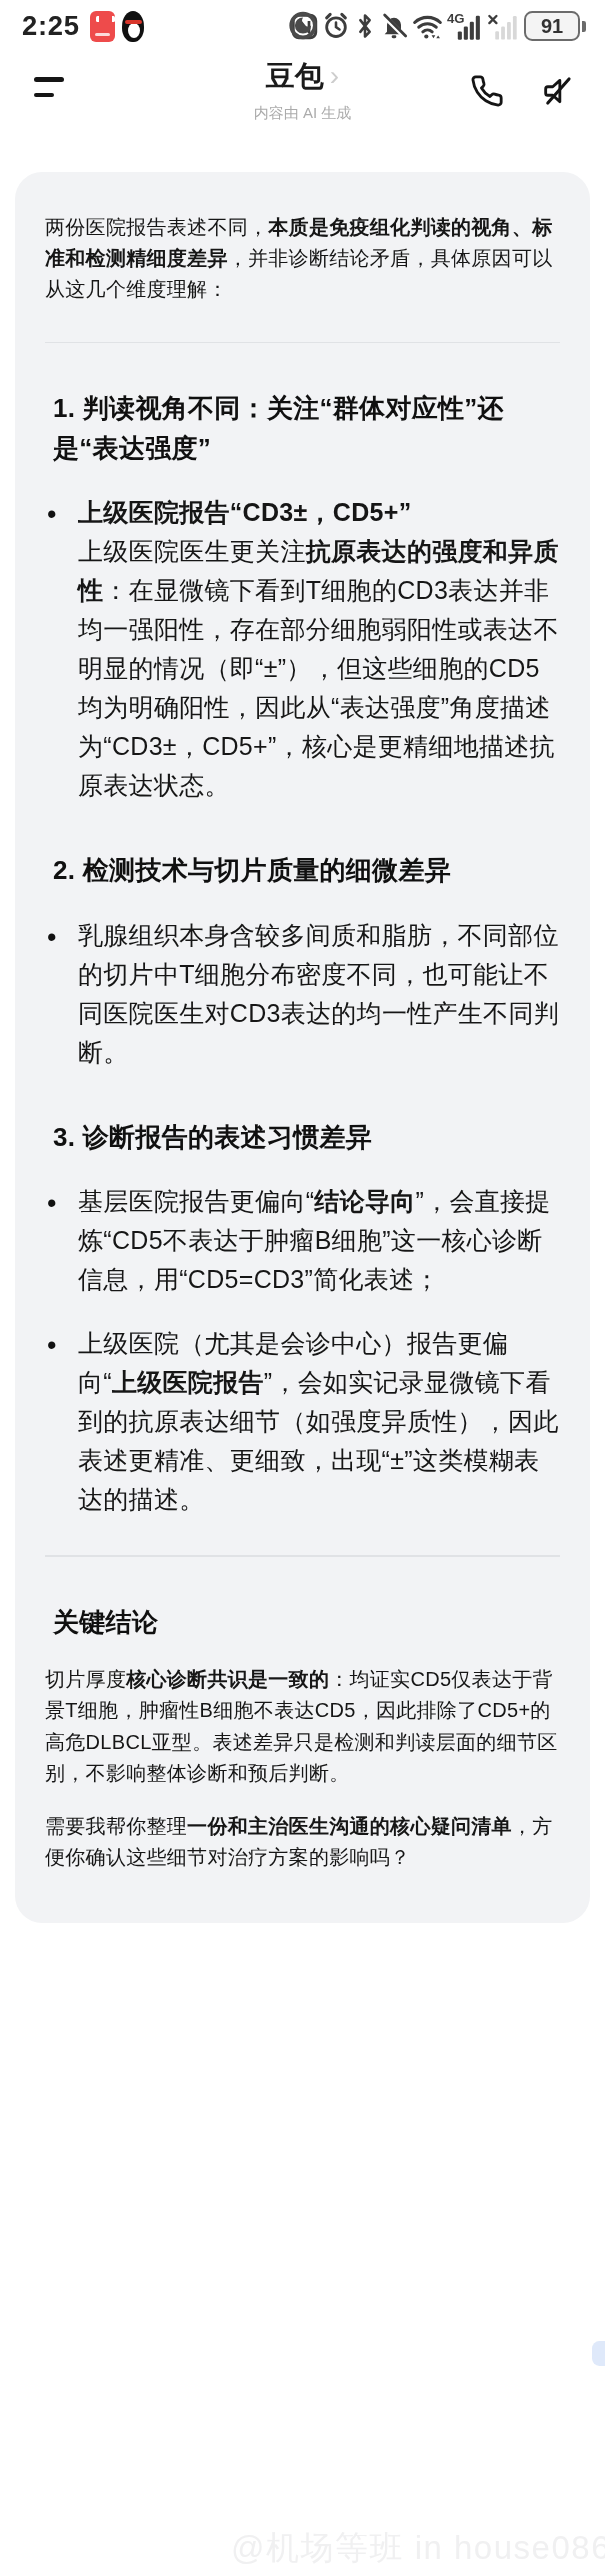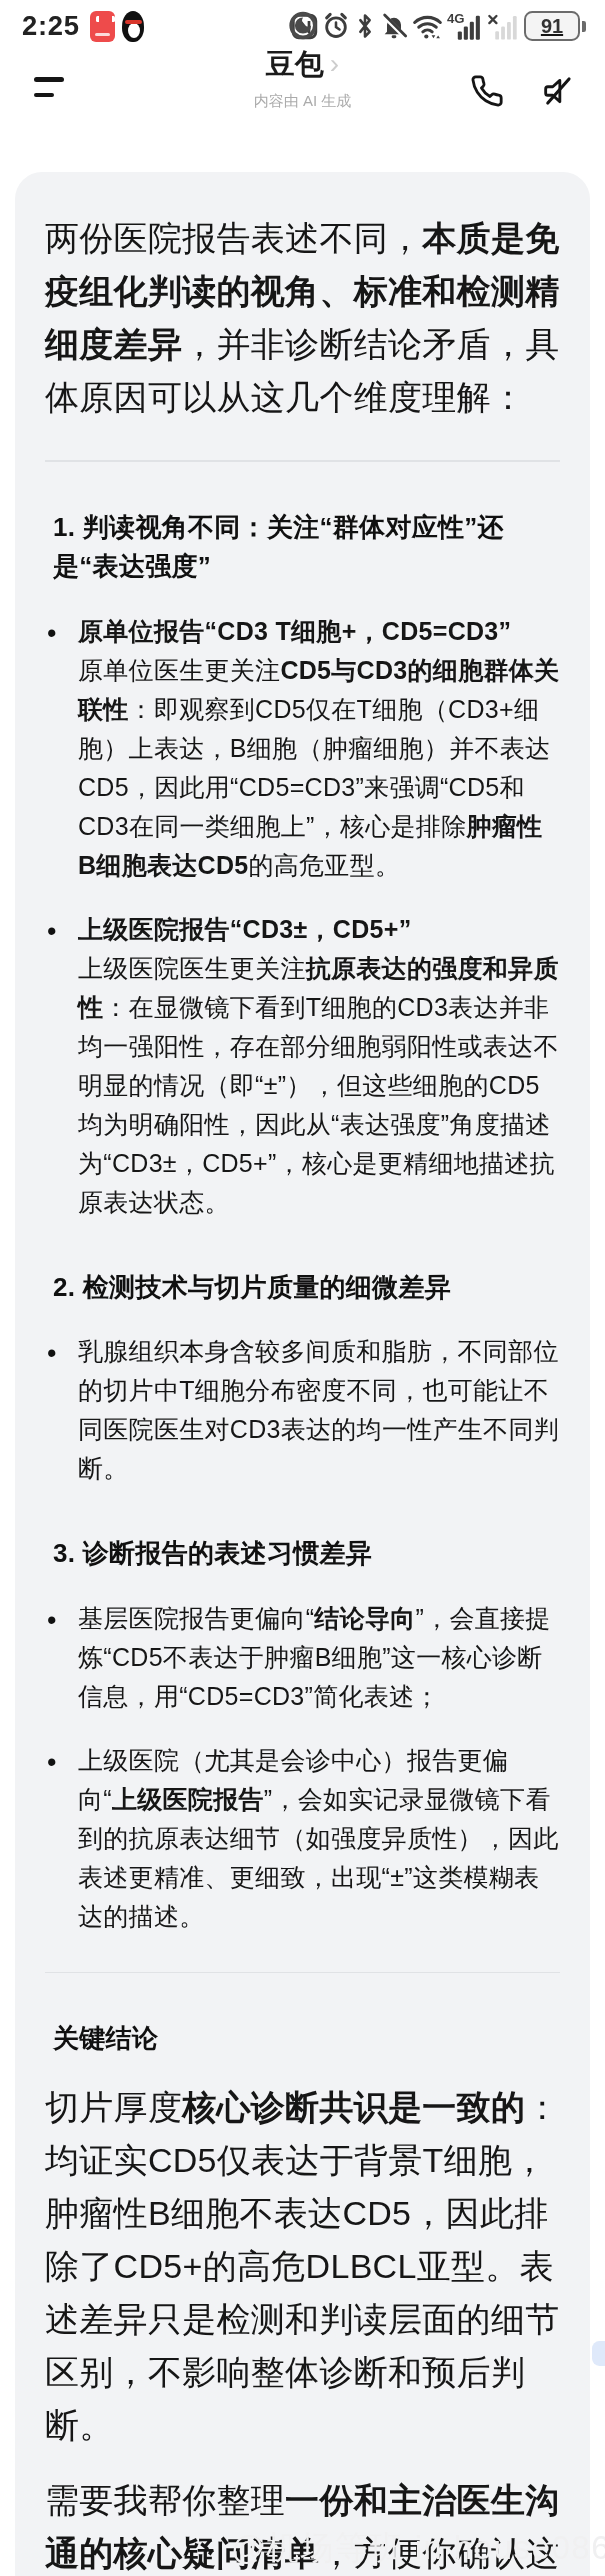--- a/index.html
+++ b/index.html
@@ -12,41 +12,41 @@
   .sb-apps { display:flex; align-items:flex-end; gap:7.4px; margin-left:10.4px; }
   .red-badge { width:25px; height:31px; background:#ee4b4b; border-radius:6px; position:relative; }
   .red-badge:before { content:""; position:absolute; left:6px; top:5.2px; width:13.4px; height:6px;
       border-left:3px solid #fff; border-right:3px solid #fff; transform:skewY(0deg); border-radius:1.5px; }
   .red-badge:after { content:""; position:absolute; left:5.2px; bottom:6px; width:15px; height:2.2px; background:#ffffffcc; border-radius:1.5px; }
   .penguin { width:22px; height:31px; position:relative; }
   .penguin .pg-body { position:absolute; inset:0; background:#111; border-radius:50% 50% 46% 46%; }
   .penguin .pg-belly { position:absolute; left:5.2px; top:12px; width:12px; height:15px; background:#fff; border-radius:50%; }
   .penguin .pg-scarf { position:absolute; left:3px; top:9.6px; width:16.3px; height:3.7px; background:#d8362b; border-radius:2.2px; }
   .sb-eye { position:absolute; left:50%; transform:translateX(-50%); top:10.4px; }
-  .sb-right { margin-left:auto; display:flex; align-items:center; gap:4px;text-decoration:underline; }
+  .sb-right { margin-left:auto; display:flex; align-items:center; gap:4px; }
   .battery { display:flex; align-items:center; gap:2.2px; }
   .battery .bat-shell { min-width:46px; height:30px; border:2.2px solid #6b6b6b; border-radius:8.2px; display:flex; align-items:center; justify-content:flex-start; padding:0 15px; background:#f4f4f4; }
   .battery .bat-shell span { font-size:20px; font-weight:700; color:#333; }
   .battery .bat-nub { width:3.7px; height:11px; background:#6b6b6b; border-radius:0 2.2px 2.2px 0; }
 
   
   .app-header { position:relative; height:111px; padding:15px 31px 0 34px; display:flex; align-items:flex-start; }
   .hamburger { margin-top:19px; cursor:pointer; }
   .hamburger .bar1 { width:30px; height:4.5px; background:#151515; border-radius:3px; }
   .hamburger .bar2 { width:20px; height:4.5px; background:#151515; border-radius:3px; margin-top:11px; }
-  .header-center { position:absolute; left:50%; transform:translateX(-50%); top:2px; text-align:center; }
+  .header-center { position:absolute; left:50%; transform:translateX(-50%); top:14px; text-align:center; }
   .header-title-row { display:flex; align-items:center; justify-content:center; gap:6px; }
   .header-title { font-size:29px; font-weight:700; color:#1b1b1b; }
   .header-chevron { font-size:28px; color:#cdcdcd; font-weight:400; margin-top:-3px; }
   .header-sub { font-size:15px; color:#ababab; margin-top:7.4px; }
   .header-right { margin-left:auto; display:flex; align-items:center; gap:36px; margin-top:16.3px; }
 
   
   .msg-card { margin:18px 15px 0 15px; background:#f2f3f5; border-radius:27px; padding:18px 30px 28px 30px; }
-  .msg-p { font-size:34px; line-height:1.56; margin:22px 0; letter-spacing:0.3px; color:#161616; }
+  .msg-p { font-size:20px; line-height:1.56; margin:22px 0; letter-spacing:0.3px; color:#161616; }
   .msg-h { font-size:26px; line-height:1.52; font-weight:700; margin:46px 0 12px 8px; color:#101010; letter-spacing:0.3px; }
   .msg-hr { height:1.5px; background:#e0e2e5; margin:36px 0 10.4px 0; border:none; }
   .msg-ul { list-style:none; margin:7.4px 0 0 0; padding-left:33px; }
   .msg-ul li { position:relative; font-size:25px; line-height:1.56; margin:25px 0; letter-spacing:0.3px; color:#161616; }
   .msg-ul li:before { content:"\2022"; position:absolute; left:-31px; top:0px; font-size:27px; color:#111; }
   .bold { font-weight:700; }
   .edge-peek { position:absolute; right:0; width:13.4px; height:25px; background:#dfe9fa; border-radius:7.4px 0 0 7.4px; top:2341px; }
 
   .watermark { position:absolute; right:-6px; top:2526px; font-size:33px; color:#f0f0f1; z-index:1; letter-spacing:1.5px; white-space:nowrap; }
 
@@ -142,21 +142,20 @@
       </svg>
   </div>
 </div>
 
 <div class="msg-card">
   <div>
       <p class="msg-p"><span>两份医院报告表述不同，</span><span class="bold">本质是免疫组化判读的视角、标准和检测精细度差异</span><span>，并非诊断结论矛盾，具体原因可以从这几个维度理解：</span></p>
       <div class="msg-hr"></div>
       <h3 class="msg-h"><span class="bold">1. 判读视角不同：关注“群体对应性”还是“表达强度”</span></h3>
       <ul class="msg-ul">
-        <li><span class="bold">原单位报告“CD3 T细胞+，CD5=CD3”</span><br><span>原单位医生更关注</span><span class="bold">CD5与CD3的细胞群体关联性</span><span>：即观察到CD5仅在T细胞（CD3+细胞）上表达，B细胞（肿瘤细胞）并不表达CD5，因此用“CD5=CD3”来强调“CD5和CD3在同一类细胞上”，核心是排除</span><span class="bold">肿瘤性B细胞表达CD5</span><span>的高危亚型。</span></li>
         <li><span class="bold">上级医院报告“CD3±，CD5+”</span><br><span>上级医院医生更关注</span><span class="bold">抗原表达的强度和异质性</span><span>：在显微镜下看到T细胞的CD3表达并非均一强阳性，存在部分细胞弱阳性或表达不明显的情况（即“±”），但这些细胞的CD5均为明确阳性，因此从“表达强度”角度描述为“CD3±，CD5+”，核心是更精细地描述抗原表达状态。</span></li>
       </ul>
       <h3 class="msg-h"><span class="bold">2. 检测技术与切片质量的细微差异</span></h3>
       <ul class="msg-ul">
         <li><span>乳腺组织本身含较多间质和脂肪，不同部位的切片中T细胞分布密度不同，也可能让不同医院医生对CD3表达的均一性产生不同判断。</span></li>
       </ul>
       <h3 class="msg-h"><span class="bold">3. 诊断报告的表述习惯差异</span></h3>
       <ul class="msg-ul">
         <li><span>基层医院报告更偏向“</span><span class="bold">结论导向</span><span>”，会直接提炼“CD5不表达于肿瘤B细胞”这一核心诊断信息，用“CD5=CD3”简化表述；</span></li>
         <li><span>上级医院（尤其是会诊中心）报告更偏向“</span><span class="bold">上级医院报告</span><span>”，会如实记录显微镜下看到的抗原表达细节（如强度异质性），因此表述更精准、更细致，出现“±”这类模糊表达的描述。</span></li>

